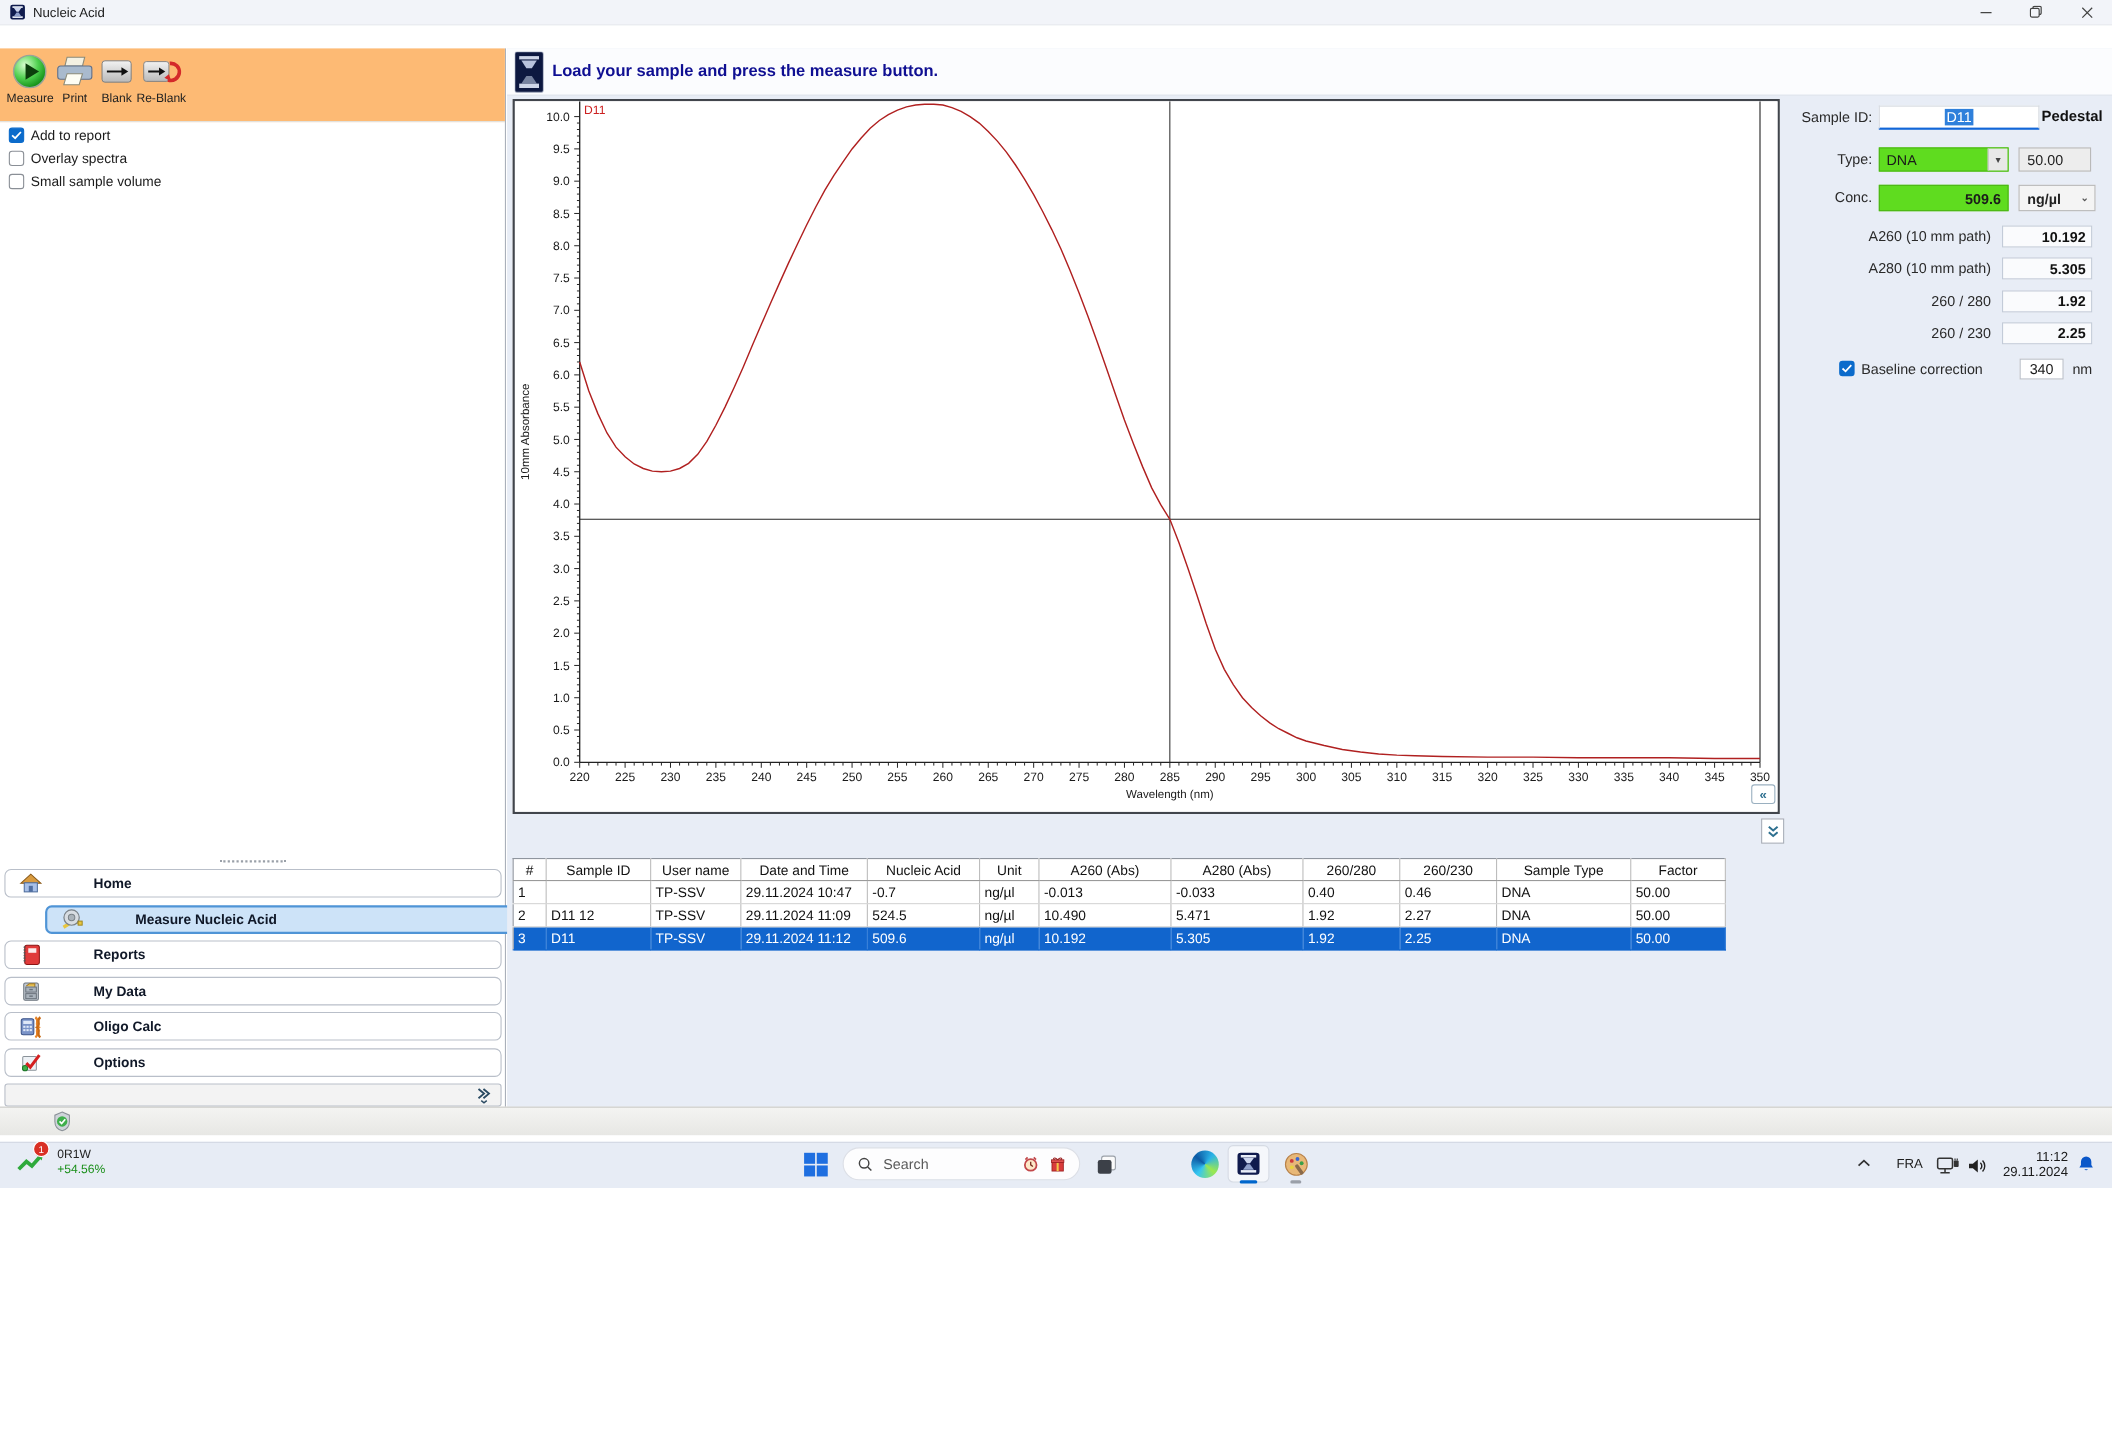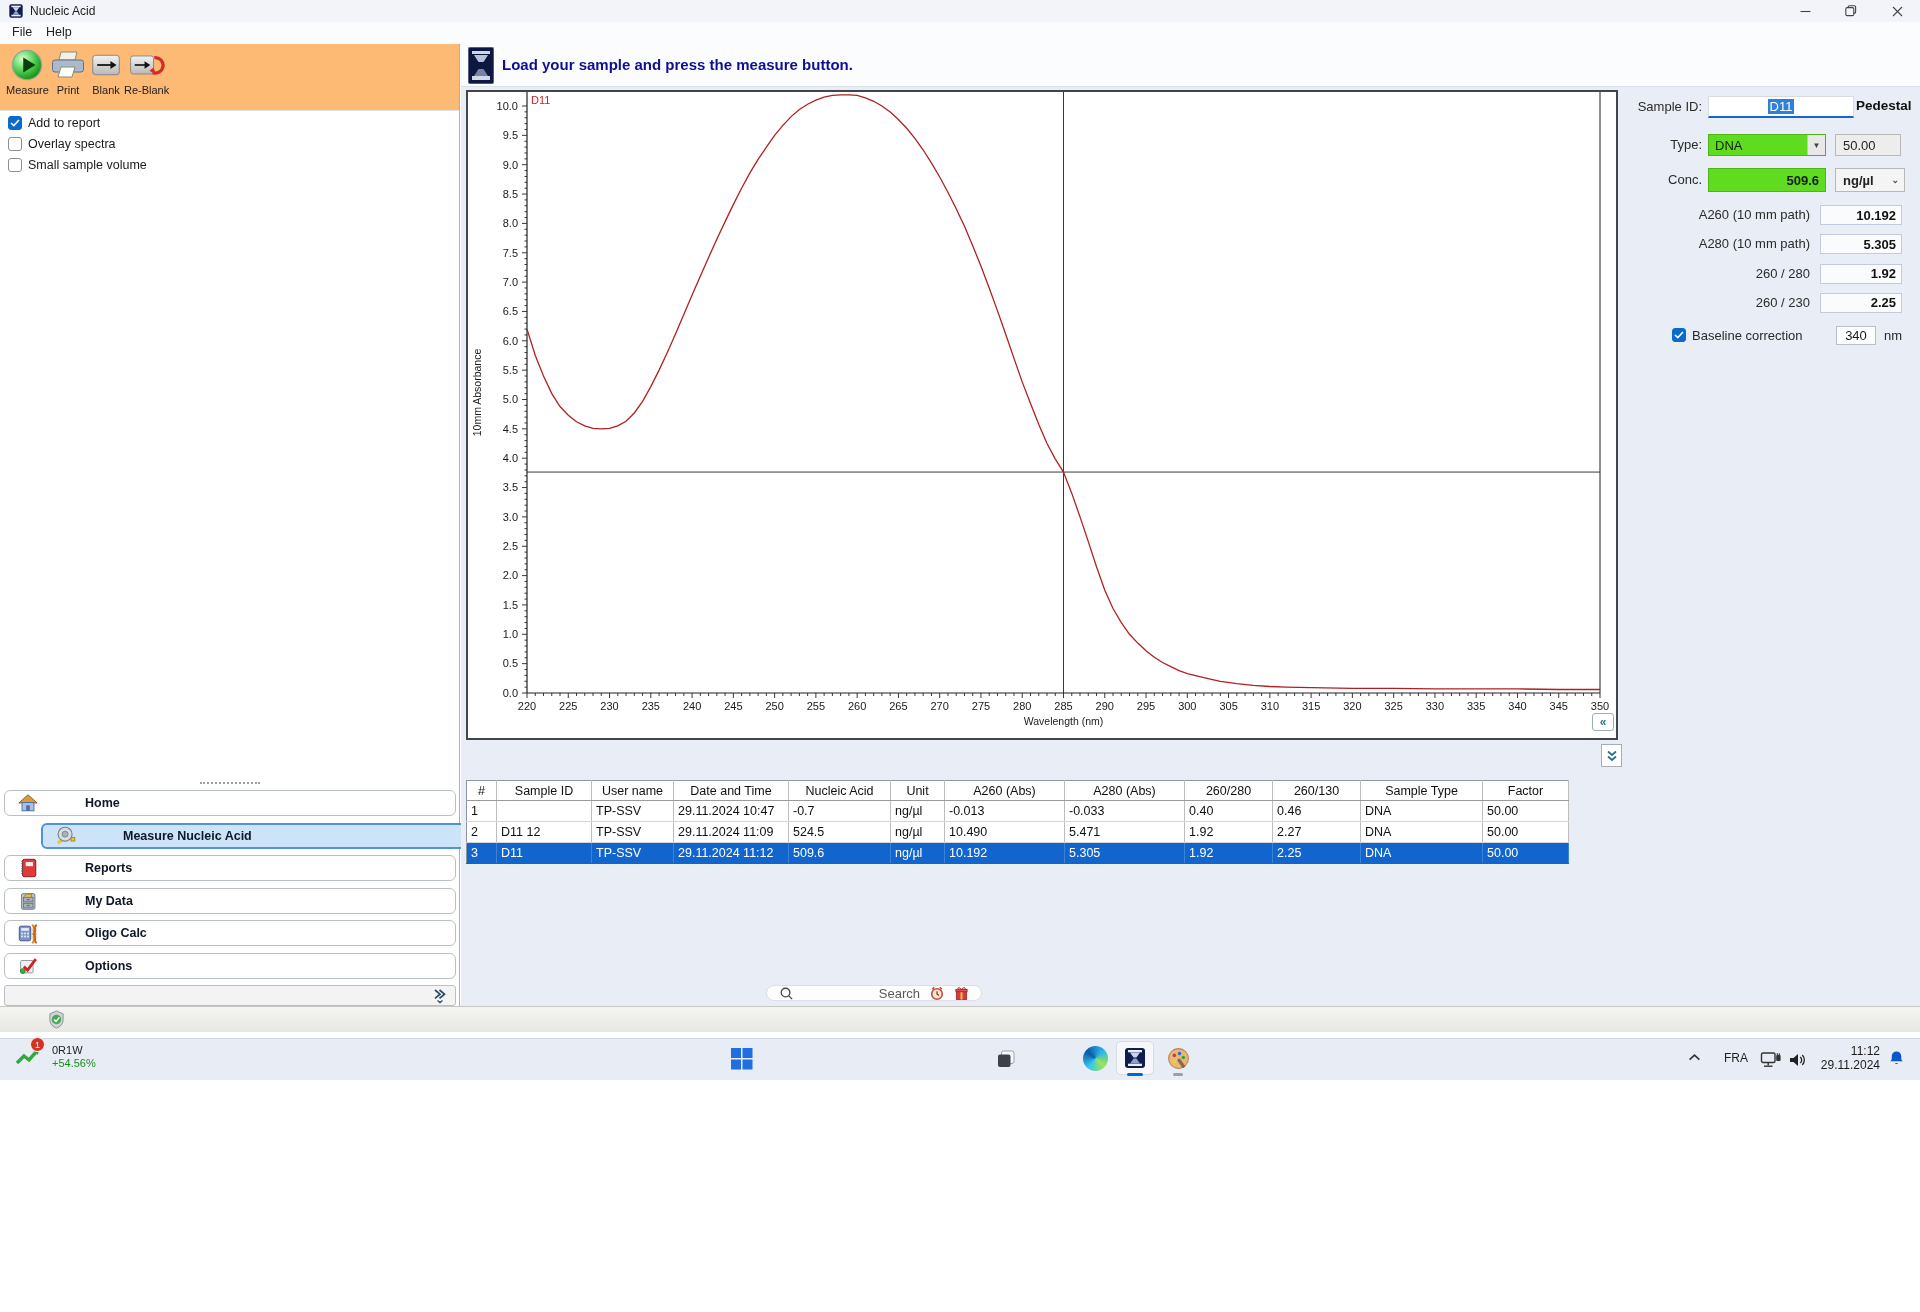--- a/index.html
+++ b/index.html
@@ -63,22 +63,22 @@
             font-size:8px;color:#444;margin-left:auto;}
   
   .app-status{position:absolute;left:0;top:1006px;width:1920px;height:26px;background:linear-gradient(#f4f4f2,#e7e7e4);border-top:1px solid #c6c6c2;box-sizing:border-box;}
   
   .taskbar{position:absolute;left:0;top:1038px;width:1920px;height:42px;background:#e7ecf5;border-top:1px solid #d3d9e4;box-sizing:border-box;}
   .tb-widget{position:absolute;left:14px;top:1043px;display:flex;align-items:center;gap:8px;}
   .tb-ticker{font-size:11px;color:#222;line-height:13px;}
   .tb-change{font-size:11px;color:#1a8f1a;line-height:13px;}
   .badge{position:absolute;left:16px;top:-6px;width:13px;height:13px;background:#d93025;border:1.5px solid #fff;border-radius:50%;
          color:#fff;font-size:9px;display:flex;align-items:center;justify-content:center;}
-  .search-pill{position:absolute;left:766px;top:985px;width:216px;height:16px;background:#fdfdfe;border:1px solid #dcdfe6;border-radius:15px;
-         display:flex;align-items:center;padding:0 12px;box-sizing:border-box;gap:9px;text-align:right;}
+  .search-pill{position:absolute;left:766px;top:1043px;width:216px;height:30px;background:#fdfdfe;border:1px solid #dcdfe6;border-radius:15px;
+         display:flex;align-items:center;padding:0 12px;box-sizing:border-box;gap:9px;}
   .search-txt{font-size:13px;color:#5a5a5a;flex:1;}
   .tb-ic{position:absolute;display:flex;align-items:center;justify-content:center;}
   .edge-circle{width:25px;height:25px;border-radius:50%;background:conic-gradient(from 130deg,#9be84f,#35c5f2,#0c59a4,#2bb3e8,#9be84f);}
   .app-tile{position:absolute;left:1116px;top:1041px;width:38px;height:34px;background:rgba(255,255,255,.6);border:1px solid #d6dbe4;border-radius:5px;
          display:flex;align-items:center;justify-content:center;box-sizing:border-box;}
   .underline-active{position:absolute;left:1127px;top:1073px;width:16px;height:3px;border-radius:2px;background:#0066cc;}
   .underline-run{position:absolute;left:1173px;top:1073px;width:10px;height:3px;border-radius:2px;background:#9a9fa8;}
   .tb-right-txt{position:absolute;font-size:12px;color:#1f1f1f;}
   .tb-clock{position:absolute;left:1808px;top:1044px;width:72px;text-align:right;font-size:12px;color:#1b1b1b;line-height:14px;}
   svg{display:block;}
@@ -110,24 +110,20 @@
           <path d="M3.2 2.6 V1.9 a1.2 1.2 0 0 1 1.2-1.2 h5 a1.2 1.2 0 0 1 1.2 1.2 v5 a1.2 1.2 0 0 1 -1.2 1.2 h-0.7" fill="none" stroke="#444" stroke-width="1.1"></path>
         </svg>
       </div>
     <div class="wctl close">
         <svg width="11" height="11" viewBox="0 0 11 11">
           <path d="M1 1 L10 10 M10 1 L1 10" stroke="#444" stroke-width="1.1"></path>
         </svg>
       </div>
   </div>
 
-  <div class="menubar">
-    <span class="menu-item" style="left:12px">File</span>
-    <span class="menu-item" style="left:46px">Help</span>
-  </div>
 
   <div class="left-panel"></div>
   <div class="toolbar" id="toolbar">
       <div class="tool-btn" style="left: 6px;">
         <div class="tool-ic">
           <svg width="34" height="34" viewBox="0 0 36 36">
             <defs>
               <radialGradient id="gmg" cx="35%" cy="30%" r="75%">
                 <stop offset="0" stop-color="#d9ffd0"></stop>
                 <stop offset=".55" stop-color="#4ecf4e"></stop>
@@ -638,21 +634,21 @@
           <tr>
             <th>#</th>
             <th>Sample ID</th>
             <th>User name</th>
             <th>Date and Time</th>
             <th>Nucleic Acid</th>
             <th>Unit</th>
             <th>A260 (Abs)</th>
             <th>A280 (Abs)</th>
             <th>260/280</th>
-            <th>260/130</th>
+            <th>260/230</th>
             <th>Sample Type</th>
             <th>Factor</th>
           </tr>
         </thead>
         <tbody>
           <tr class="">
             <td>1</td>
             <td></td>
             <td>TP-SSV</td>
             <td>29.11.2024 10:47</td>

